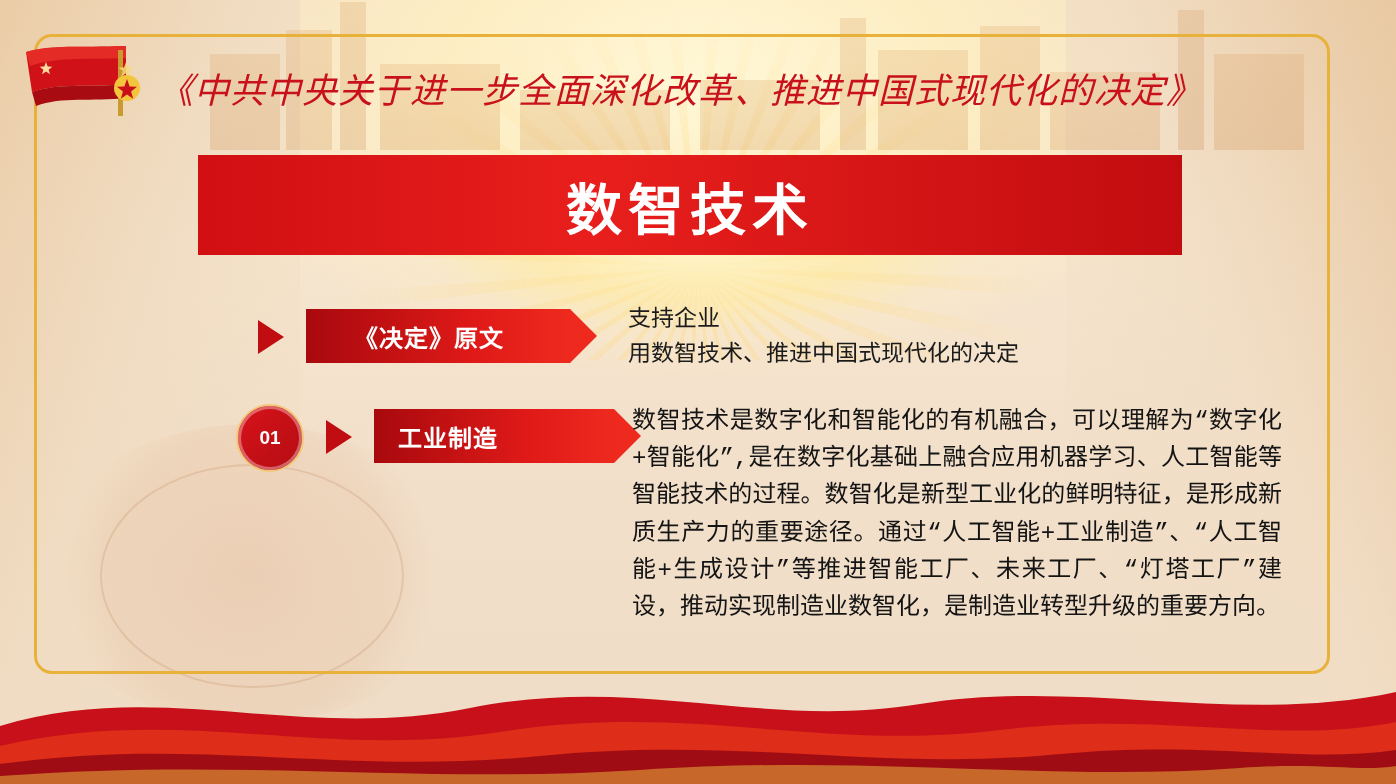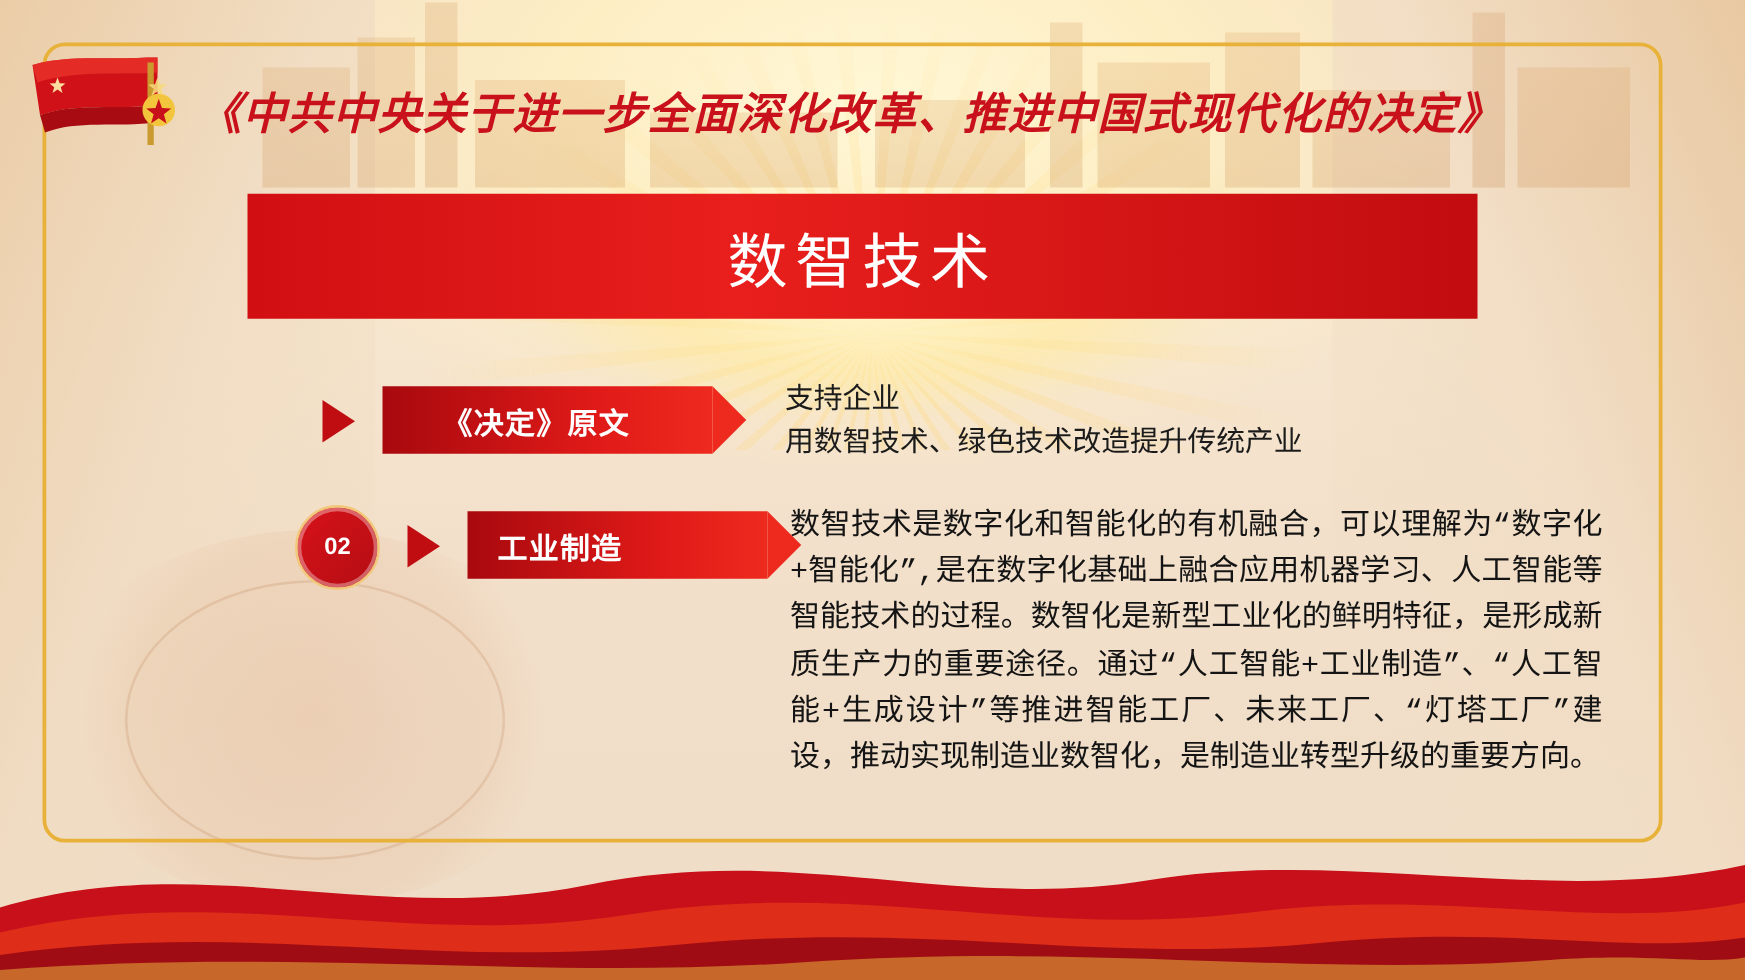--- a/index.html
+++ b/index.html
@@ -117,43 +117,43 @@
     width: 126px; height: 78px;
   }
 
   
   .header-title {
     position: absolute;
     left: 150px; top: 62px;
     width: 1060px;
     text-align: center;
     font-family: "Liberation Serif", serif;
-    font-weight: bold;
+    font-weight: normal;
     font-style: italic;
     font-size: 35px;
     letter-spacing: 1px;
     color: #c8111a;
     white-space: nowrap;
   }
 
   
   .title-bar {
     position: absolute;
     left: 198px; top: 155px;
     width: 984px; height: 100px;
     background: linear-gradient(90deg, #d10f12 0%, #e81f1c 40%, #c20c10 100%);
     display: flex;
     align-items: center;
     justify-content: center;
   }
   .title-bar-text {
     color: #ffffff;
     font-family: "Liberation Sans", sans-serif;
-    font-weight: normal;
-    font-size: 48px;
+    font-weight: bold;
+    font-size: 56px;
     letter-spacing: 6px;
   }
 
   
   .row { position: absolute; display: flex; align-items: flex-start; }
   .row-1 { left: 236px; top: 300px; }
   .row-2 { left: 236px; top: 400px; }
 
   .num-circle {
     width: 64px; height: 64px;
@@ -295,25 +295,25 @@
   <div class="title-bar">
     <span class="title-bar-text">数智技术</span>
   </div>
 
   <div class="row row-1">
     <div class="arrow-mark"></div>
     <div class="tag tag-w1">
       <span class="tag-text">《决定》原文</span>
     </div>
     <div class="quote-text">支持企业
-用数智技术、绿色技术改造提升传统产业</div>
+用数智技术、推进中国式现代化的决定</div>
   </div>
 
   <div class="row row-2">
-    <div class="num-circle">02</div>
+    <div class="num-circle">01</div>
     <div class="arrow-mark"></div>
     <div class="tag tag-w2">
       <span class="tag-text">工业制造</span>
     </div>
   </div>
 
   <div class="explain">数智技术是数字化和智能化的有机融合，可以理解为“数字化+智能化”,是在数字化基础上融合应用机器学习、人工智能等智能技术的过程。数智化是新型工业化的鲜明特征，是形成新质生产力的重要途径。通过“人工智能+工业制造”、“人工智能+生成设计”等推进智能工厂、未来工厂、“灯塔工厂”建设，推动实现制造业数智化，是制造业转型升级的重要方向。</div>
 
 </div>
 

